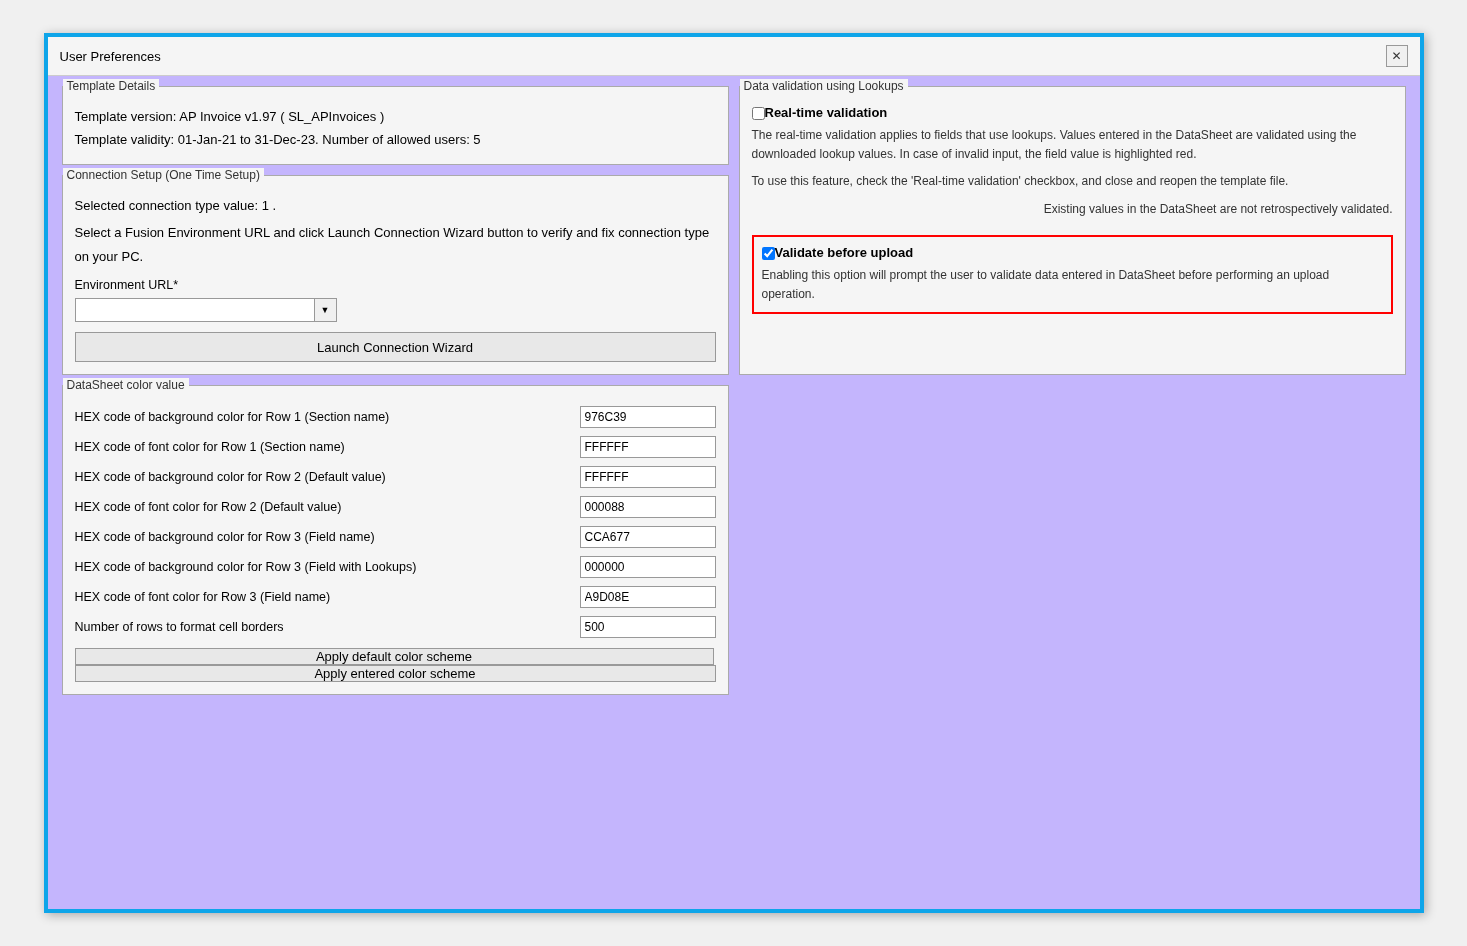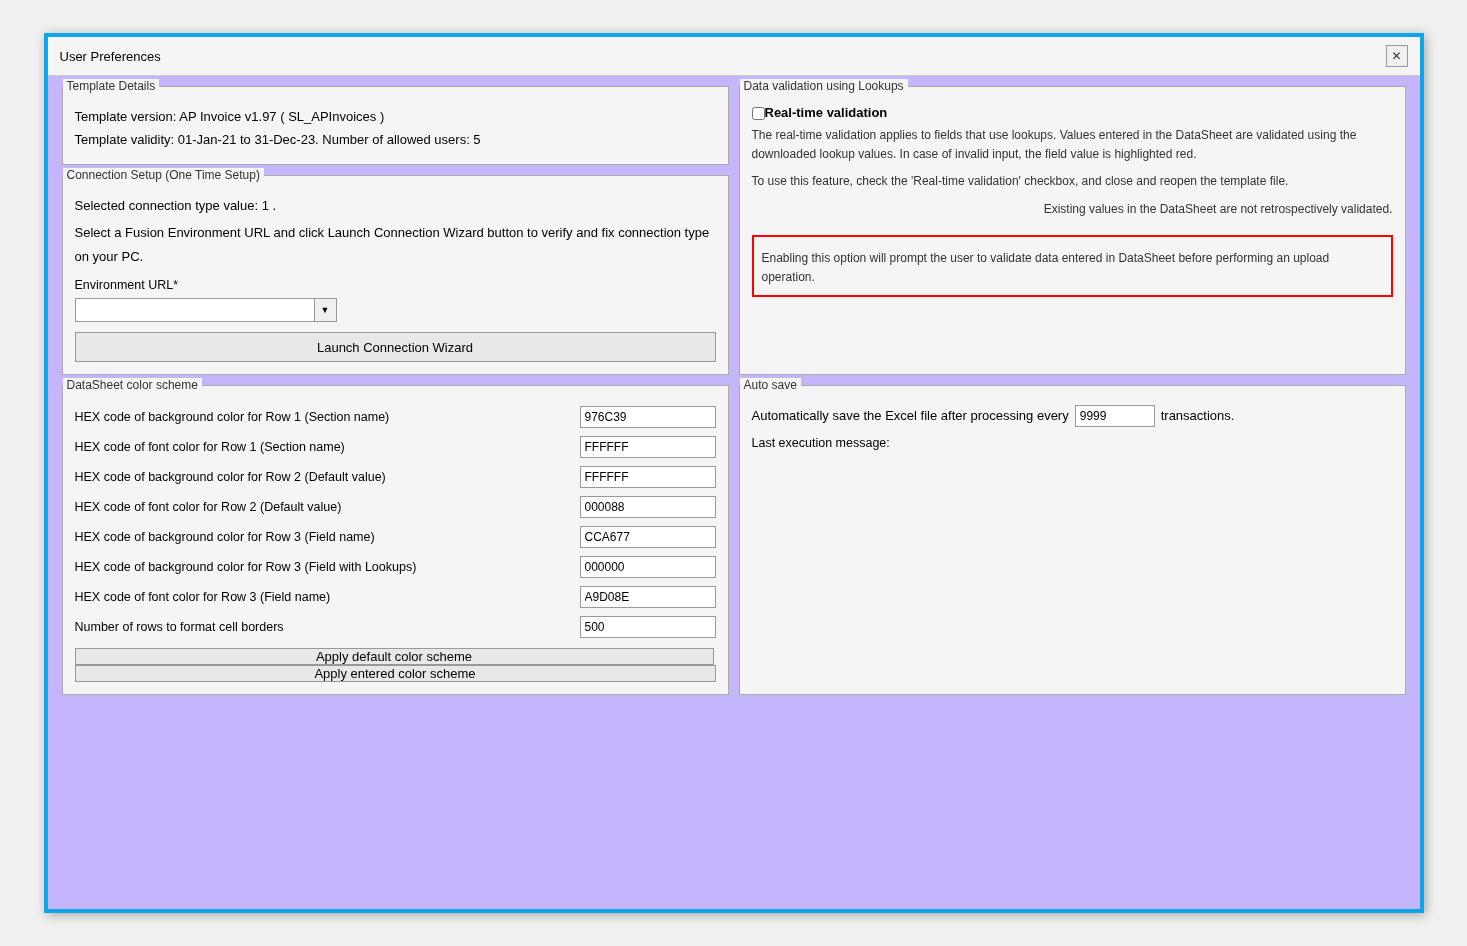--- a/index.html
+++ b/index.html
@@ -263,27 +263,31 @@
       <div class="validation-section">
         <div class="checkbox-row">
           <input type="checkbox" style="">
           <span class="checkbox-label bold">Real-time validation</span>
         </div>
         <p class="description-text">The real-time validation applies to fields that use lookups. Values entered in the DataSheet are validated using the downloaded lookup values. In case of invalid input, the field value is highlighted red.</p>
         <p class="description-text" style="margin-top:8px;">To use this feature, check the 'Real-time validation' checkbox, and close and reopen the template file.</p>
         <p class="description-text" style="margin-top:8px;text-align:right;">Existing values in the DataSheet are not retrospectively validated.</p>
 
         <div class="validate-upload-box">
+          <div class="checkbox-row">
+            <input type="checkbox" checked="" style="">
+            <span class="checkbox-label bold">Validate before upload</span>
+          </div>
           <p class="description-text">Enabling this option will prompt the user to validate data entered in DataSheet before performing an upload operation.</p>
         </div>
       </div>
     </div>
 
     <div class="group-box datasheet-color">
-      <span class="group-box-title">DataSheet color scheme</span>
+      <span class="group-box-title">DataSheet color value</span>
       <div style="margin-top:10px;">
 
       <div class="color-scheme-row">
             <span class="color-scheme-label">HEX code of background color for Row 1 (Section name)</span>
             <input class="color-input" type="text" value="976C39" style="">
           </div>
           <div class="color-scheme-row">
             <span class="color-scheme-label">HEX code of font color for Row 1 (Section name)</span>
             <input class="color-input" type="text" value="FFFFFF" style="">
           </div>
@@ -311,28 +315,15 @@
             <span class="color-scheme-label">Number of rows to format cell borders</span>
             <input class="color-input" type="text" value="500" style="">
           </div>
         </div>
       <div class="color-buttons">
         <button class="color-btn" style="margin-right:2px;">Apply default color scheme</button>
         <button class="color-btn">Apply entered color scheme</button>
       </div>
     </div>
 
-    <div class="group-box auto-save">
-      <span class="group-box-title">Auto save</span>
-      <div class="auto-save-content">
-        <div class="auto-save-row">
-          <span>Automatically save the Excel file after processing every</span>
-          <input class="auto-save-input" type="text" value="9999" style="">
-          <span>transactions.</span>
-        </div>
-        <div class="last-execution">
-          <span>Last execution message:</span>
-        </div>
-      </div>
-    </div>
 
   </div>
 </div>
 
 </body></html>

